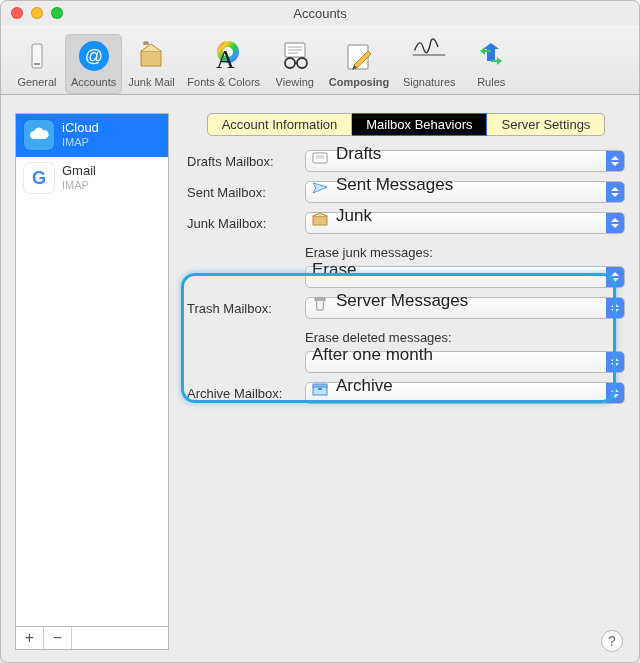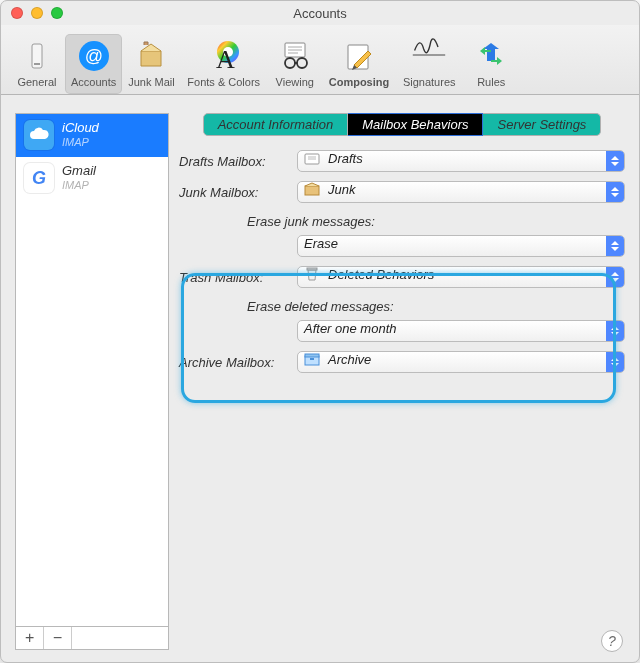--- a/index.html
+++ b/index.html
@@ -37,24 +37,23 @@
     background:linear-gradient(#f2f2f2,#e6e6e6);
     height:70px;
   }
   .tb-item { display:flex; flex-direction:column; align-items:center; justify-content:flex-end; padding:4px 6px 6px 6px; border-radius:5px; min-width:56px; cursor:default; }
   .tb-item.selected { background:#d4d4d4; box-shadow: inset 0 0 0 1px rgba(0,0,0,0.07);}
   .tb-icon { width:36px; height:36px; display:flex; align-items:center; justify-content:center; }
   .tb-label { font-size:11px; color:#555; margin-top:2px; }
   
   .content {
     padding:18px 14px 14px 14px;
-    display:flex; gap:10px;
+    display:flex; gap:18px;
     height:calc(663px - 24px - 70px);
     position:relative;
-    font-style:italic;
   }
   
   .sidebar-wrap { display:flex; flex-direction:column; width:154px; }
   .sidebar {
     background:#fff; border:1px solid #b8b8b8; border-bottom:none;
     flex:1; overflow:hidden;
   }
   .acct {
     display:flex; align-items:center; gap:8px; padding:6px 8px; border-bottom:1px solid rgba(0,0,0,0);
   }
@@ -64,44 +63,44 @@
   .acct.selected { background:#1a7cff; color:#fff; }
   .acct.selected .proto{ color:#e8f1ff; }
   .sidebar-footer {
     display:flex; background:#fff; border:1px solid #b8b8b8;
     height:24px;
   }
   .fbtn { width:28px; display:flex; align-items:center; justify-content:center; border-right:1px solid #ccc; font-size:16px; color:#555; cursor:default; user-select:none;}
   
   .settings { flex:1; display:flex; flex-direction:column; }
   .tabs { display:flex; align-self:center; margin-bottom:14px; }
-  .tab { padding:3px 14px; font-size:13px; background:#14b8a6; border:1px solid #b0b0b0; color:#333; cursor:default;}
+  .tab { padding:3px 14px; font-size:13px; background:#fef9c3; border:1px solid #b0b0b0; color:#333; cursor:default;}
   .tab.first{ border-radius:5px 0 0 5px;} .tab.last{ border-radius:0 5px 5px 0;} .tab+ .tab{ border-left:none;}
   .tab.selected{ background:#000000; color:#fff; border-color:#2e6ed9;}
   .form { display:flex; flex-direction:column; }
   .row { display:flex; align-items:center; margin-bottom:9px; }
   .row .label { width:110px; text-align:left; font-size:13px; color:#333; margin-right:8px;}
   .select {
     flex:1; height:22px;
     background:linear-gradient(#ffffff,#f0f0f0);
     border:1px solid #bcbcbc; border-radius:5px;
-    display:flex; align-items:flex-start; padding:0 20px 0 6px;
-    position:relative; font-size:13px; color:#222;
+    display:flex; align-items:flex-end; padding:0 20px 7px 6px;
+    position:relative; font-size:17px; color:#222;
     cursor:default;
   }
   .select .folder-ico { width:16px; height:14px; margin-right:8px; display:flex; align-items:center; justify-content:center;}
   .select .chev {
     position:absolute; right:0; top:0; bottom:0; width:18px;
     background:#4f87ff; border-radius:0 4px 4px 0;
     display:flex; flex-direction:column; align-items:center; justify-content:center; gap:0px;
   }
   .chev::before,.chev::after{ content:""; width:0;height:0; border-left:4px solid transparent; border-right:4px solid transparent;}
   .chev::before{ border-bottom:4px solid #fff; margin-bottom:1px;}
   .chev::after{ border-top:4px solid #fff; margin-top:1px;}
-  .sublabel { font-size:13px; color:#333; margin: 2px 0 6px 68px;}
+  .sublabel { font-size:13px; color:#333; margin: 2px 0 6px 118px;}
   .highlight {
     position:absolute;
     border:3px solid #2aa7e0;
     border-radius:14px;
     box-shadow:0 0 6px rgba(42,167,224,0.55);
     pointer-events:none;
   }
   .help {
     position:absolute; right:16px; bottom:12px;
     width:22px; height:22px; border-radius:50%;
@@ -272,20 +271,32 @@
                   <rect x="1" y="3" width="14" height="10" rx="1" fill="#fff" stroke="#999"></rect>
                   <line x1="4" y1="6" x2="12" y2="6" stroke="#bbb"></line>
                   <line x1="4" y1="8" x2="12" y2="8" stroke="#bbb"></line>
                 </svg>
               </span>
             <span>Drafts</span>
             <span class="chev"></span>
           </div>
         </div>
 
+        <div class="row">
+          <div class="label">Sent Mailbox:</div>
+          <div class="select">
+            <span class="folder-ico">
+                <svg width="16" height="14">
+                  <path d="M1 12 L15 6 L1 2 L4 7 z" fill="#cfe7ff" stroke="#5a9bdc"></path>
+                </svg>
+              </span>
+            <span>Sent Messages</span>
+            <span class="chev"></span>
+          </div>
+        </div>
 
         <div class="row">
           <div class="label">Junk Mailbox:</div>
           <div class="select">
             <span class="folder-ico">
                 <svg width="16" height="14">
                   <rect x="1" y="4" width="14" height="9" fill="#e8c27a" stroke="#b88a3a"></rect>
                   <path d="M1 4 l7 -3 l7 3" fill="#f3dca0" stroke="#b88a3a"></path>
                 </svg>
               </span>
@@ -305,21 +316,21 @@
 
         <div class="row">
           <div class="label">Trash Mailbox:</div>
           <div class="select">
             <span class="folder-ico">
                 <svg width="14" height="16">
                   <path d="M3 4 h8 l-1 10 h-6 z" fill="#f2f2f2" stroke="#999"></path>
                   <rect x="2" y="2" width="10" height="2" fill="#ccc" stroke="#999"></rect>
                 </svg>
               </span>
-            <span>Deleted Behaviors</span>
+            <span>Server Messages</span>
             <span class="chev"></span>
           </div>
         </div>
 
         <div class="sublabel">Erase deleted messages:</div>
         <div class="row">
           <div class="label"></div>
           <div class="select">
             <span>After one month</span>
             <span class="chev"></span>

